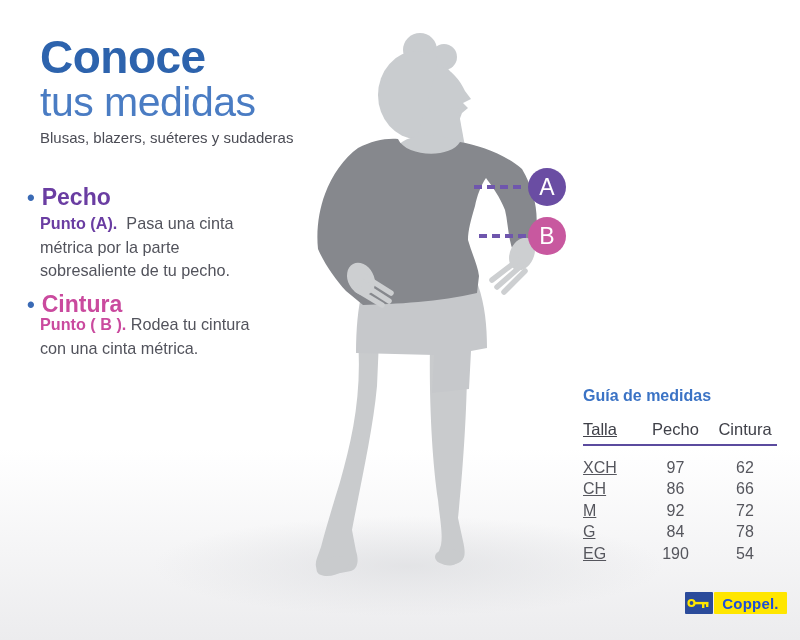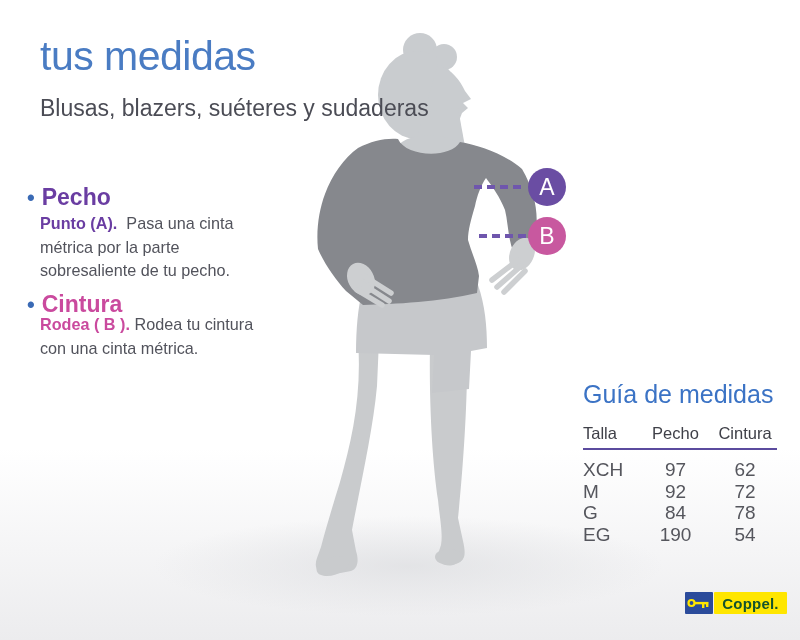--- a/index.html
+++ b/index.html
@@ -8,21 +8,21 @@
 
   .canvas {
     position: relative; width: 800px; height: 640px; overflow: hidden;
     background: linear-gradient(180deg, #ffffff 0%, #ffffff 70%, #ececee 100%);
   }
 
   
   .title-wrap { position: absolute; left: 40px; top: 34px; }
   .title-bold  { font-size: 46px; line-height: 46px; font-weight: 700; color: #2d63ad; letter-spacing: -0.5px; }
   .title-light { font-size: 41px; line-height: 44px; font-weight: 400; color: #4a7cc3; letter-spacing: -0.5px; }
-  .subtitle    { margin-top: 19px; font-size: 23px; line-height: 22px; color: #4b4c55; }
+  .subtitle    { margin-top: 3px; font-size: 15px; line-height: 22px; color: #4b4c55; }
 
   
   .section-head { position: absolute; display: flex; align-items: baseline; gap: 7px; }
   .section-head .bullet { font-size: 22px; font-weight: 700; }
   .section-head .h-label { font-size: 23px; font-weight: 700; }
   .pecho-head   { left: 27px; top: 184px; }
   .pecho-head .bullet  { color: #3a6ab5; }
   .pecho-head .h-label { color: #6a3da2; }
   .cintura-head { left: 27px; top: 291px; }
   .cintura-head .bullet  { color: #3a6ab5; }
@@ -45,36 +45,36 @@
   .dash-b { left: 479px; top: 234px; width: 47px; }
 
   .badge { position: absolute; width: 38px; height: 38px; border-radius: 50%;
     display: flex; align-items: center; justify-content: center;
     color: #ffffff; font-size: 23px; font-weight: 400; }
   .badge-a { left: 528px; top: 168px; background: #6a4da3; }
   .badge-b { left: 528px; top: 217px; background: #c8589f; }
 
   
   .guide { position: absolute; left: 583px; top: 380px; width: 194px; }
-  .guide-title { font-size: 25px; font-weight: 400; color: #3b73c5; }
+  .guide-title { font-size: 16px; font-weight: 700; color: #3b73c5; margin-top: 7px; }
   .guide-header { display: flex; margin-top: 15px; font-size: 16.5px; color: #3f4048; }
   .guide-underline { margin-top: 5px; height: 2px; background: #5b4b9e; }
   .guide-rows { margin-top: 9px; }
-  .guide-row { display: flex; height: 21.6px; align-items: flex-start; font-size: 19px; color: #55565d; }
-  .c1 { width: 55px; text-align: left; }
+  .guide-row { display: flex; height: 21.6px; align-items: flex-end; font-size: 16px; color: #55565d; }
+  .c1 { width: 55px; text-align: left; text-decoration: underline; }
   .c2 { width: 75px; text-align: center; }
   .c3 { width: 64px; text-align: center; }
 
   
   .brand { position: absolute; left: 685px; top: 592px; display: flex; gap: 1px; }
   .brand-key-box { width: 28px; height: 22px; background: #2b4b9b; border-radius: 1px;
     display: flex; align-items: center; justify-content: center; }
   .brand-name-box { width: 73px; height: 22px; background: #ffe600; border-radius: 1px;
     display: flex; align-items: center; justify-content: center; }
-  .brand-name { color: #14532d; font-size: 15px; font-weight: 700; letter-spacing: 0.2px; text-align: center; }
+  .brand-name { color: #1d4ed8; font-size: 15px; font-weight: 700; letter-spacing: 0.2px; text-align: center; }
 </style>
 </head>
 <body>
 
 <div class="canvas">
 
   <svg class="figure-svg" viewBox="0 0 800 640" aria-hidden="true">
     <defs>
       <radialGradient id="floorGrad" cx="50%" cy="50%" r="50%">
         <stop offset="0%" stop-color="#dcdde0" stop-opacity="0.7"></stop>
@@ -151,39 +151,40 @@
       <path d="M 361,283 L 389,301" fill="none"></path>
       <path d="M 357,290 L 382,305" fill="none"></path>
       <ellipse cx="522" cy="254" rx="12" ry="17" transform="rotate(24 522 254)" stroke="none"></ellipse>
       <path d="M 518,260 L 492,280" fill="none"></path>
       <path d="M 521,266 L 497,287" fill="none"></path>
       <path d="M 525,271 L 504,292" fill="none"></path>
     </g>
   </svg>
 
   <div class="title-wrap">
+    <div class="title-bold">Conoce</div>
     <div class="title-light">tus medidas</div>
     <div class="subtitle">Blusas, blazers, suéteres y sudaderas</div>
   </div>
 
   <div class="section-head pecho-head">
     <span class="bullet">•</span>
     <span class="h-label">Pecho</span>
   </div>
   <div class="section-body pecho-body">
     <span class="point-label">Punto (A).</span>&nbsp;
     <span>Pasa una cinta métrica por la parte sobresaliente de tu pecho.</span>
   </div>
 
   <div class="section-head cintura-head">
     <span class="bullet">•</span>
     <span class="h-label">Cintura</span>
   </div>
   <div class="section-body cintura-body">
-    <span class="point-label">Rodea ( B ).</span>
+    <span class="point-label">Punto ( B ).</span>
     <span>Rodea tu cintura con una cinta métrica.</span>
   </div>
 
   <div class="dash-line dash-a"></div>
   <div class="badge badge-a">
     <span>A</span>
   </div>
   <div class="dash-line dash-b"></div>
   <div class="badge badge-b">
     <span>B</span>
@@ -195,20 +196,25 @@
       <span class="c1">Talla</span>
       <span class="c2">Pecho</span>
       <span class="c3">Cintura</span>
     </div>
     <div class="guide-underline"></div>
     <div class="guide-rows">
       <div class="guide-row">
         <span class="c1">XCH</span>
         <span class="c2">97</span>
         <span class="c3">62</span>
+      </div>
+      <div class="guide-row">
+        <span class="c1">CH</span>
+        <span class="c2">86</span>
+        <span class="c3">66</span>
       </div>
       <div class="guide-row">
         <span class="c1">M</span>
         <span class="c2">92</span>
         <span class="c3">72</span>
       </div>
       <div class="guide-row">
         <span class="c1">G</span>
         <span class="c2">84</span>
         <span class="c3">78</span>

